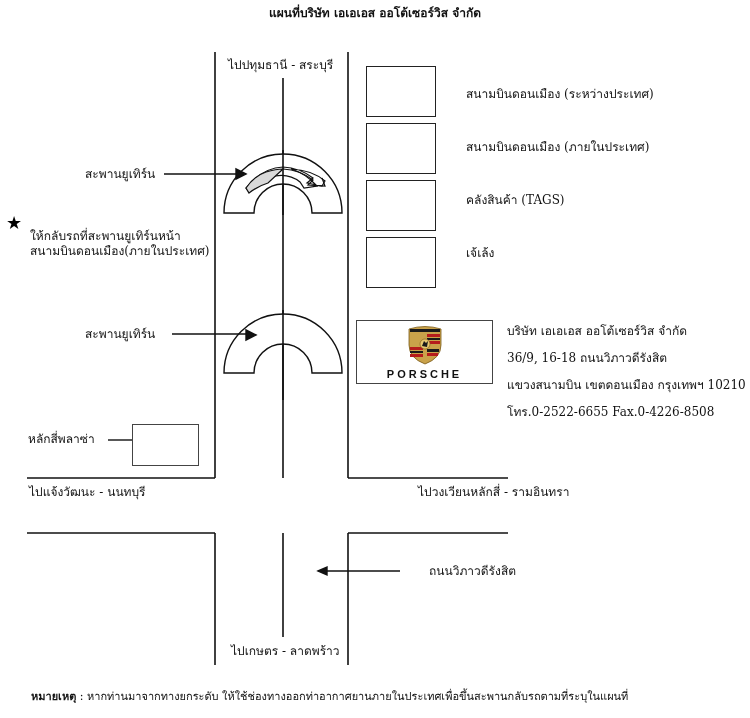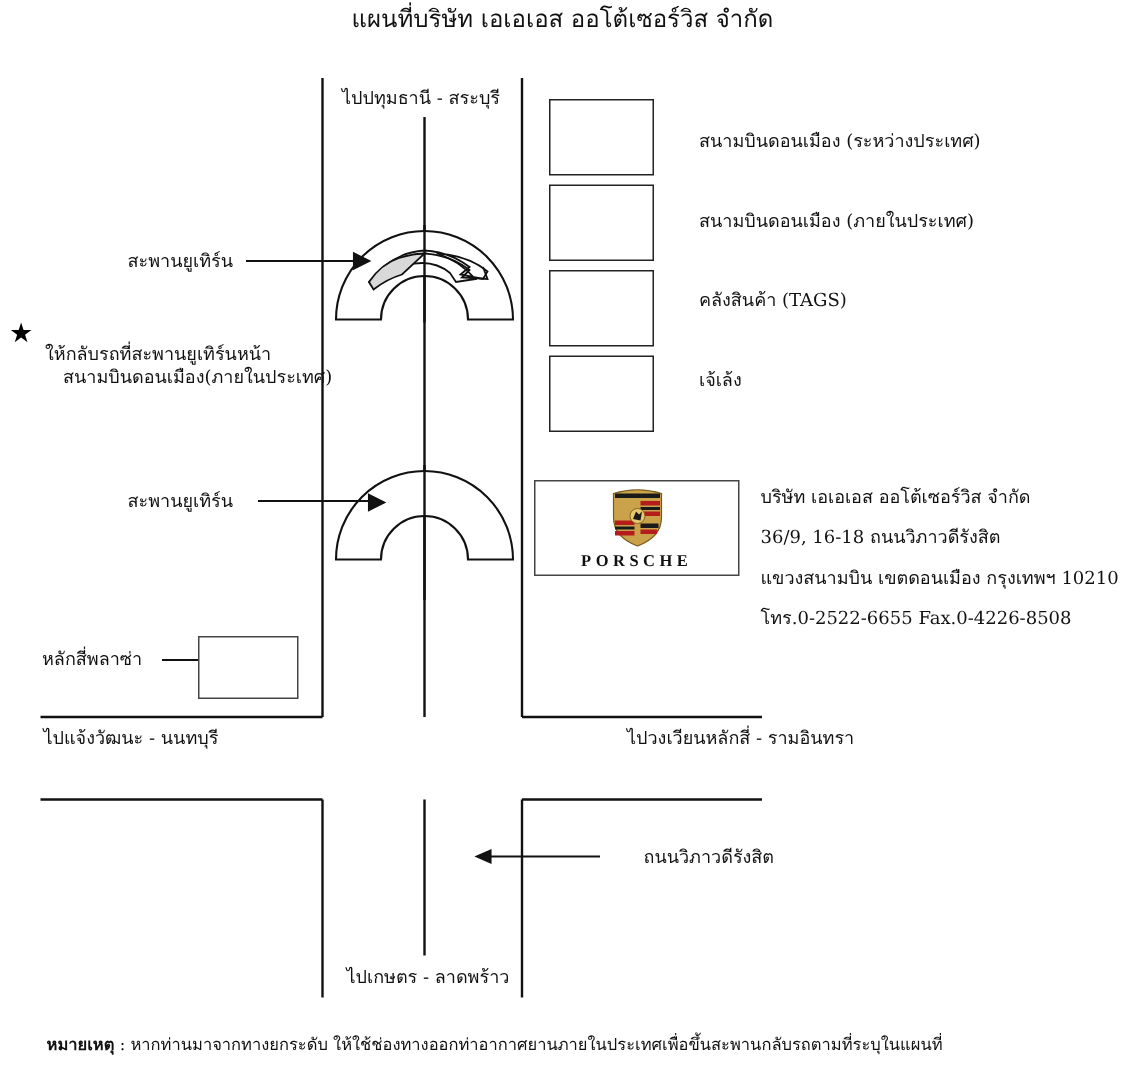--- a/index.html
+++ b/index.html
@@ -21,22 +21,22 @@
       line-height: 14px;
       white-space: nowrap;
       color: #111;
     }
     .title {
       position: absolute;
       left: 0;
       width: 750px;
       top: 6px;
       text-align: center;
-      font-size: 16px;
-      font-weight: normal;
+      font-size: 12px;
+      font-weight: bold;
       line-height: 14px;
     }
     .note {
       position: absolute;
       left: 31px;
       top: 690px;
       font-size: 11px;
       line-height: 14px;
       white-space: nowrap;
     }
@@ -61,21 +61,21 @@
       border: 1.5px solid #444;
       box-sizing: border-box;
       background: #fff;
     }
     .porsche-word {
       position: absolute;
       left: 0;
       width: 100%;
       bottom: 3px;
       text-align: center;
-      font-family: Liberation Serif, serif;
+      font-family: Liberation Sans, sans-serif;
       font-size: 11px;
       letter-spacing: 3px;
       font-weight: bold;
       color: #111;
     }
     .crest {
       position: absolute;
       left: 50px;
       top: 4px;
       width: 36px;
@@ -152,21 +152,21 @@
 <div class="box" style="left:366px; top:180px; width:70px; height:51px;"></div>
 <div class="txt" style="left:466px; top:193px;">คลังสินค้า (TAGS)</div>
 
 <div class="box" style="left:366px; top:237px; width:70px; height:51px;"></div>
 <div class="txt" style="left:466px; top:246px;">เจ้เล้ง</div>
 
 <div class="txt" style="left:85px; top:167px;">สะพานยูเทิร์น</div>
 
 <div class="star" style="left:6px; top:214px;">★</div>
 <div class="txt" style="left:30px; top:217px;margin-top:12px;">ให้กลับรถที่สะพานยูเทิร์นหน้า</div>
-<div class="txt" style="left:30px; top:244px;margin-left:12px;">สนามบินดอนเมือง(ภายในประเทศ)</div>
+<div class="txt" style="left:30px; top:244px;">สนามบินดอนเมือง(ภายในประเทศ)</div>
 
 <div class="txt" style="left:85px; top:327px;">สะพานยูเทิร์น</div>
 
 <div class="logo-box">
   <svg class="crest" viewBox="0 0 36 40">
     <path d="M2 4 Q18 -1 34 4 L34 20 Q34 33 18 39 Q2 33 2 20 Z" fill="#c9a24a" stroke="#7a5a1a" stroke-width="0.8"></path>
     <rect x="3" y="4" width="30" height="3" fill="#1a1a1a"></rect>
     <rect x="20" y="9" width="13" height="3" fill="#b51c1c"></rect>
     <rect x="20" y="13" width="13" height="2" fill="#1a1a1a"></rect>
     <rect x="20" y="16" width="13" height="3" fill="#b51c1c"></rect>

